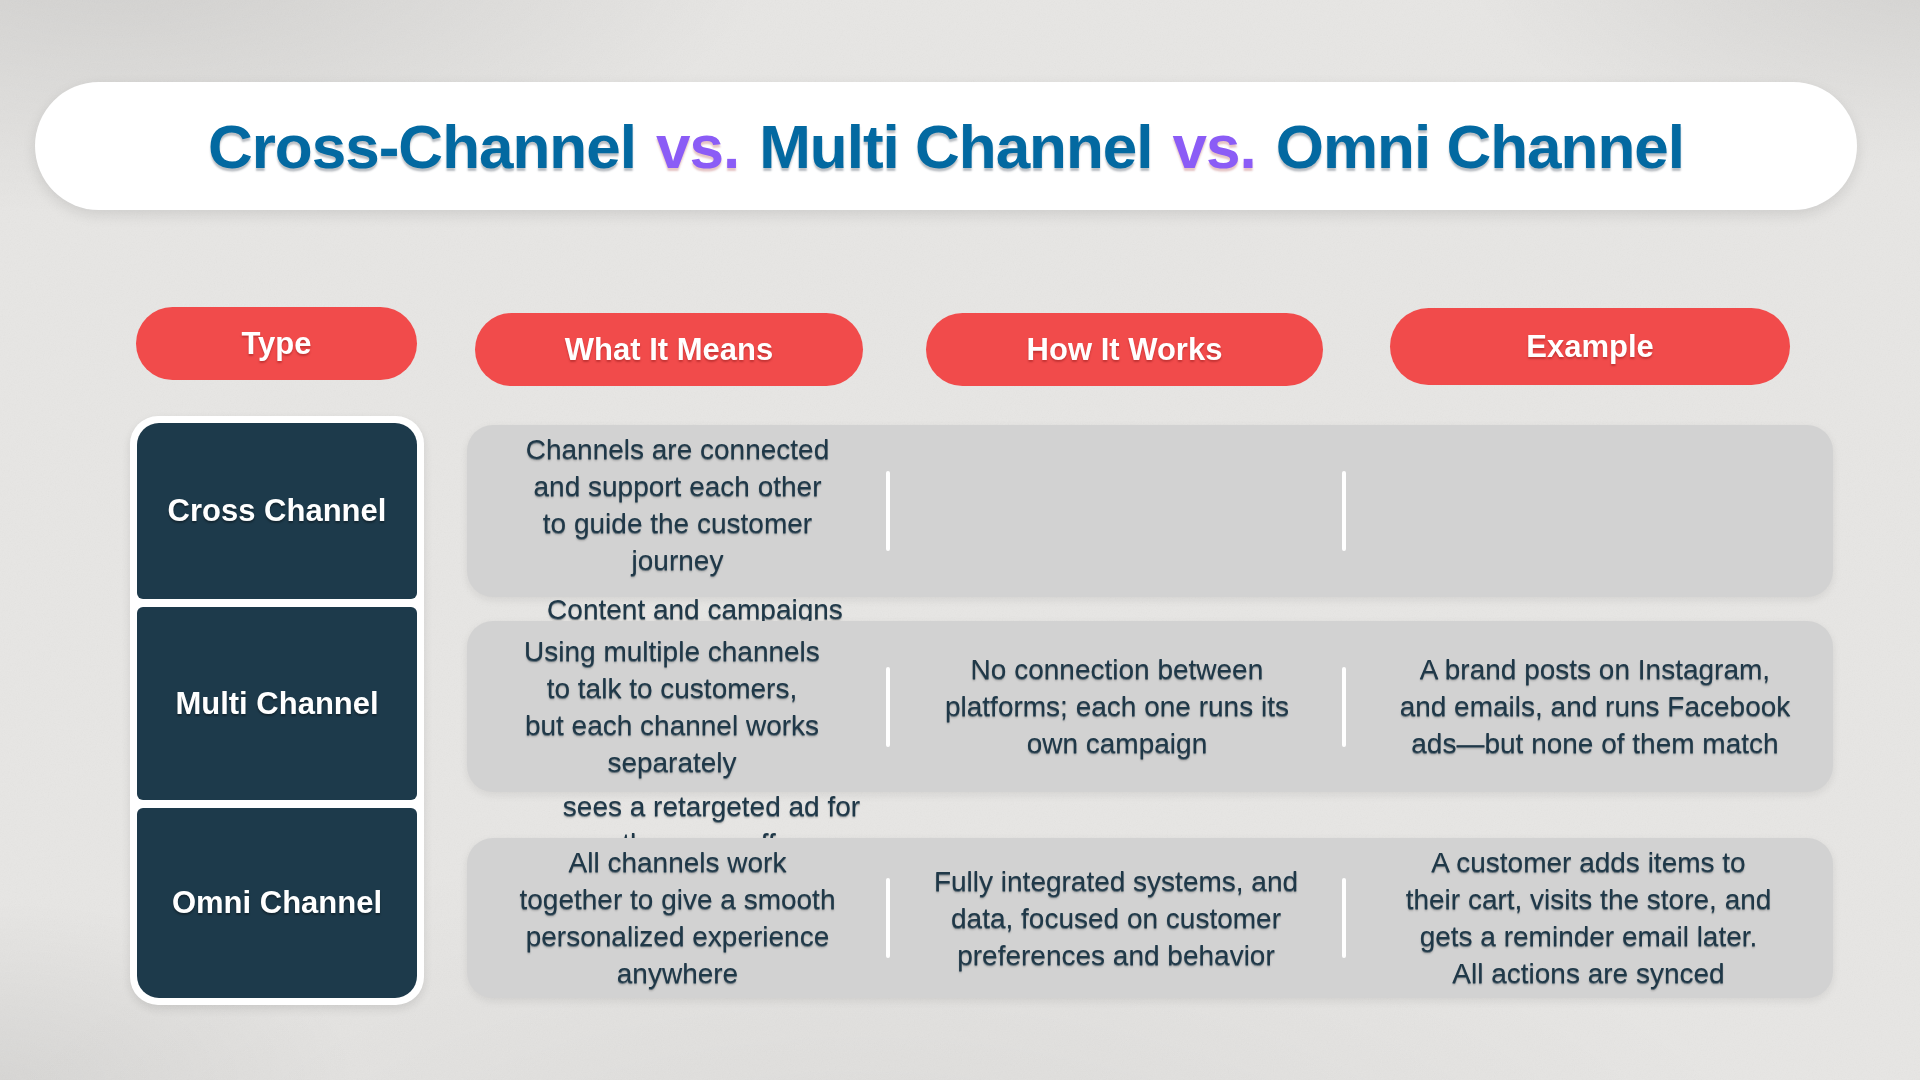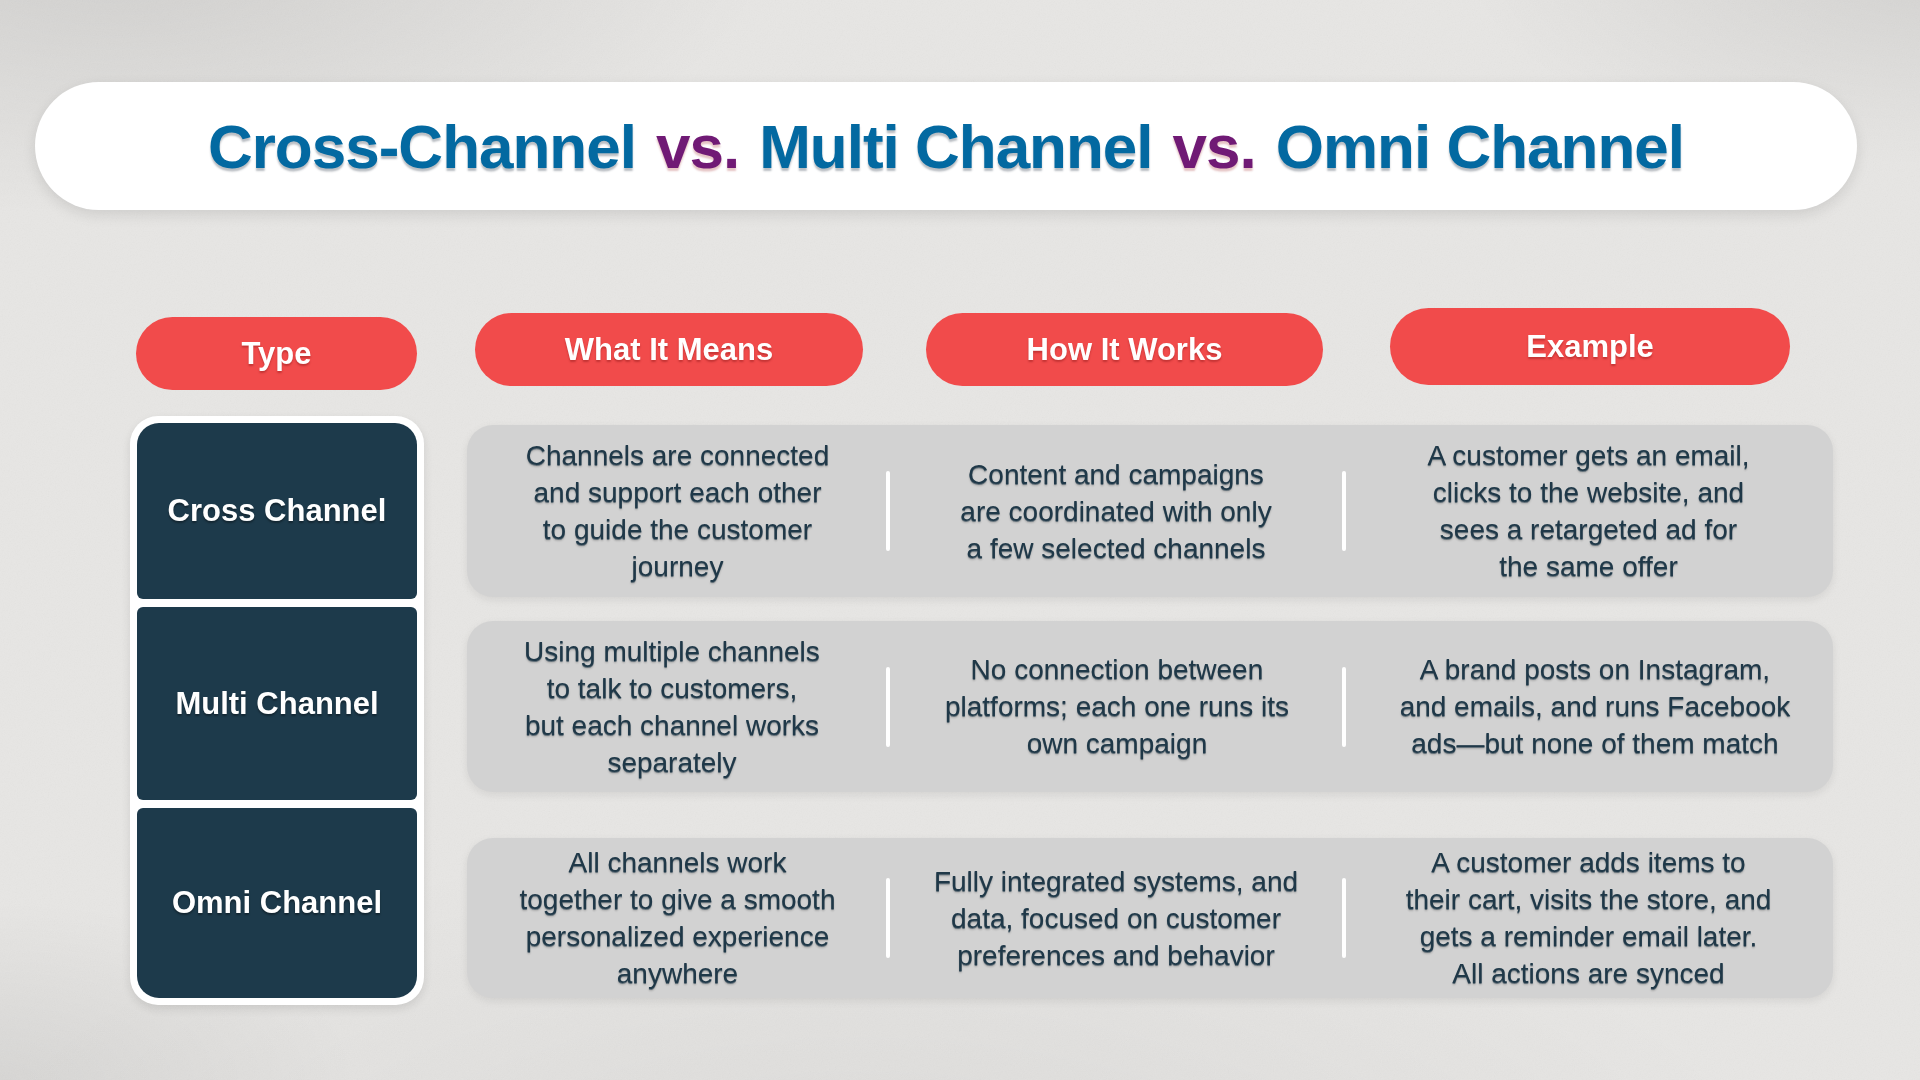--- a/index.html
+++ b/index.html
@@ -45,39 +45,39 @@
     white-space: nowrap;
     font-size: 62px;
     font-weight: bold;
     letter-spacing: -1px;
   }
   .seg-dark {
     color: #0369a1;
     text-shadow: 0 3px 2px rgba(25,40,55,0.30);
   }
   .seg-red {
-    color: #701a75;
+    color: #8b5cf6;
     text-shadow: 0 3px 2px rgba(150,20,20,0.25);
   }
 
   
   .pill {
     position: absolute;
     height: 73px;
     background: #f14b4b;
     border-radius: 40px;
     display: flex;
     align-items: center;
     justify-content: center;
     color: #ffffff;
     font-size: 31px;
     font-weight: bold;
     text-shadow: 0 2px 2px rgba(140,25,25,0.45);
   }
-  .pill-type    { left: 136px;  top: 317px; width: 281px; }
+  .pill-type    { left: 136px;  top: 307px; width: 281px; }
   .pill-means   { left: 475px;  top: 313px; width: 388px; }
   .pill-works   { left: 926px;  top: 313px; width: 397px; }
   .pill-example { left: 1390px; top: 308px; width: 400px; height: 77px; }
 
   
   .type-column {
     position: absolute;
     left: 130px; top: 416px;
     width: 294px; height: 589px;
     background: #ffffff;
@@ -106,21 +106,21 @@
   .content-row {
     position: absolute;
     left: 467px;
     width: 1366px;
     background: #d2d2d2;
     border-radius: 26px;
     display: flex;
     align-items: stretch;
     box-shadow: 0 3px 8px rgba(0,0,0,0.08);
   }
-  .row-1 { top: 425px; height: 172px; }
+  .row-1 { top: 425px; height: 172px; flex-direction: column; }
   .row-2 { top: 621px; height: 171px; gap: 18px; }
   .row-3 { top: 838px; height: 160px; }
 
   .cell {
     display: flex;
     align-items: center;
     justify-content: center;
     text-align: center;
     white-space: pre-line;
     color: #1f3848;

